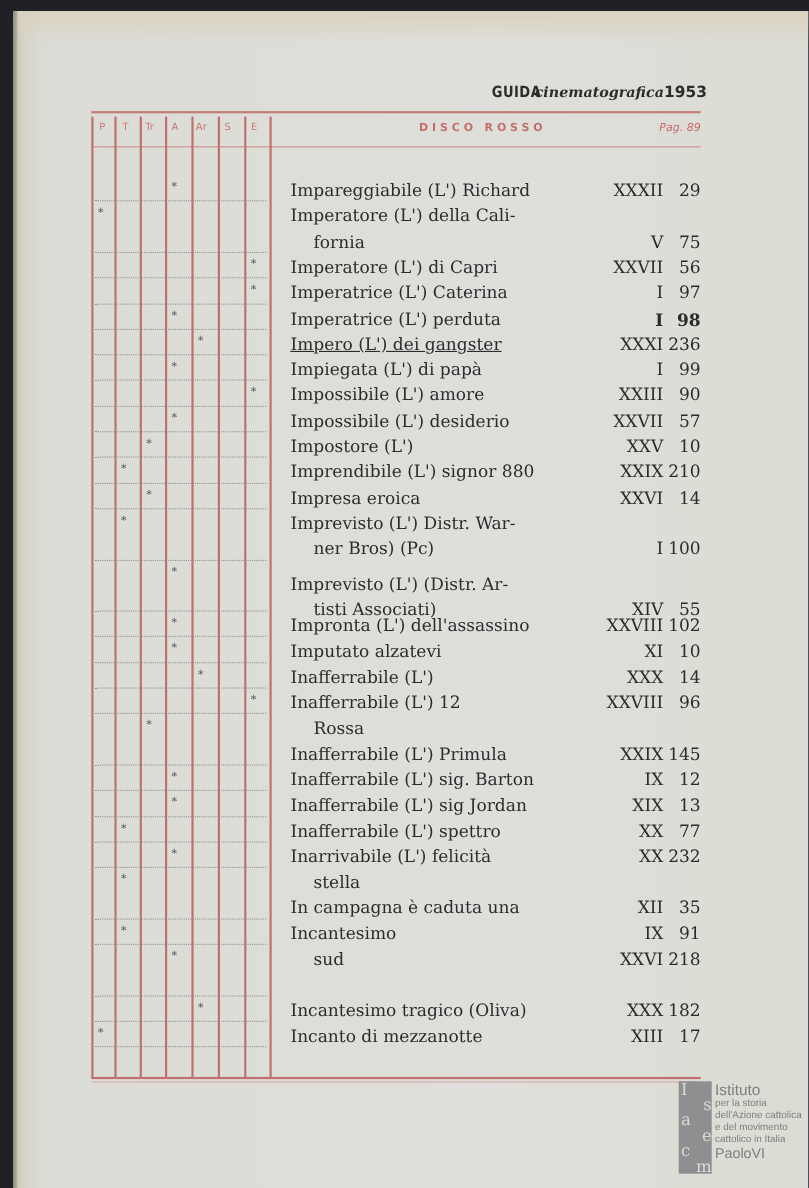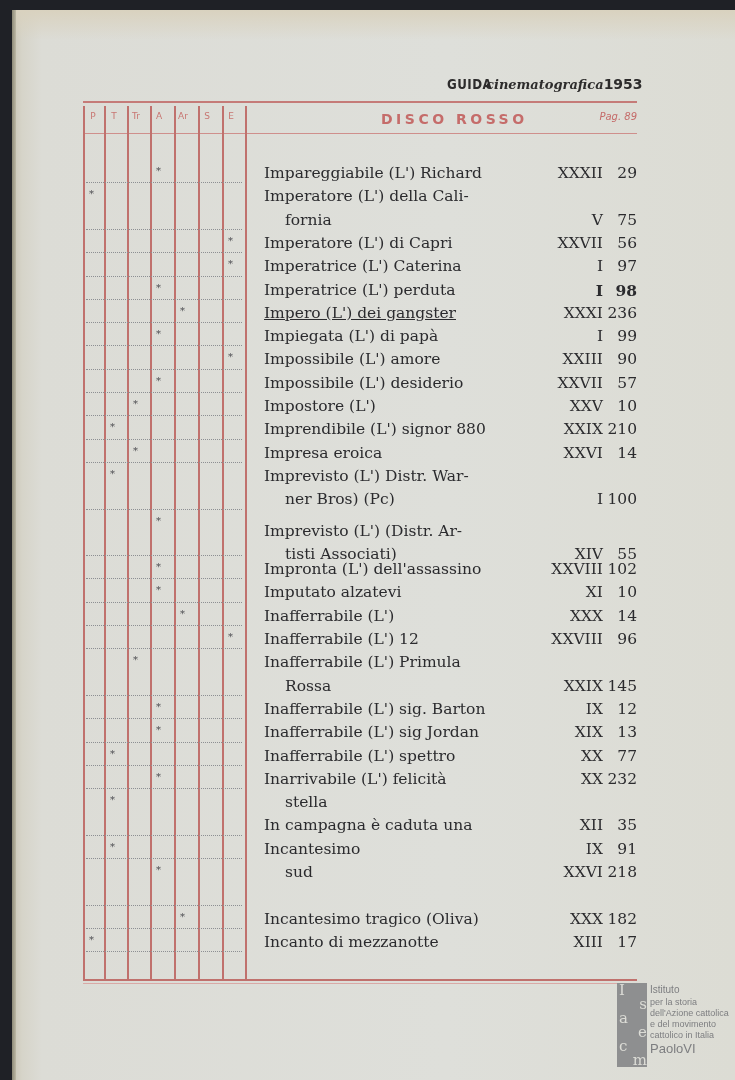--- a/index.html
+++ b/index.html
@@ -30,21 +30,21 @@
   .rh-cine { font-family: "DejaVu Serif", serif; font-style: italic; font-weight: bold; font-size: 13px; margin-left: -14px; }
   .rh-year { font-family: "DejaVu Sans", sans-serif; font-weight: bold; font-size: 14px; }
   .top-rule { position: absolute; left: 83px; top: 101px; width: 554px; height: 2px; background: #c57b78; }
   .header-row { position: absolute; left: 83px; top: 106px; width: 554px; height: 24px; }
   .col-head {
     position: absolute; top: 5px; font-family: "DejaVu Sans", sans-serif; font-size: 9px; color: #c87672;
     text-align: center; width: 20px;
   }
   .section-title {
     position: absolute; left: 298px; top: 5px; font-family: "DejaVu Sans", sans-serif; font-weight: bold;
-    font-size: 14px; letter-spacing: 3.5px; color: #c56c6a;
+    font-size: 10px; letter-spacing: 3.5px; color: #c56c6a;
   }
   .page-num {
     position: absolute; right: 0px; top: 5px; font-family: "DejaVu Sans", sans-serif; font-style: italic;
     font-size: 10px; color: #c56c6a;
   }
   .head-rule { position: absolute; left: 83px; top: 133px; width: 554px; height: 1px; background: #cf8f8c; }
   .vline { position: absolute; top: 106px; height: 874px; width: 1.5px; background: #c0716d; }
   .bottom-rule { position: absolute; left: 83px; top: 979px; width: 554px; height: 2px; background: #c0716d; }
   .bottom-rule2 { position: absolute; left: 83px; top: 983px; width: 554px; height: 1px; background: #d9a9a6; }
   .rows { position: absolute; left: 0; top: 0; }
@@ -53,21 +53,21 @@
   .entry { position: absolute; left: 264px; width: 373px; font-size: 15.5px; color: #2b2b2e; line-height: 22px; }
   .entry .t { display: block; white-space: nowrap; }
   .entry .cont { padding-left: 21px; }
   .entry .ref { position: absolute; right: 0; bottom: 0; white-space: nowrap; }
   .entry .vol { display: inline-block; }
   .entry .pg { display: inline-block; min-width: 34px; text-align: right; }
   .logo { position: absolute; left: 617px; top: 983px; width: 118px; height: 86px; }
   .logo-block { position: absolute; left: 0; top: 0; width: 30px; height: 84px; background: #8e8f90; }
   .logo-letters { position: absolute; left: 2px; top: 0px; width: 28px; color: #dcdcd6; font-family: "DejaVu Serif", serif; font-size: 15px; line-height: 14px; }
   .logo-text { position: absolute; left: 33px; top: 0px; font-family: "Liberation Sans", sans-serif; color: #7d7e80; }
-  .logo-text .big { font-size: 10px; line-height: 14px; }
+  .logo-text .big { font-size: 14px; line-height: 14px; }
   .logo-text .small { font-size: 9px; line-height: 11px; }
   .logo-text .pv { font-size: 13px; line-height: 15px; }
 </style>
 </head>
 <body>
 
 <div class="page">
   <div class="gutter"></div>
 </div>
 
@@ -211,22 +211,22 @@
     </div>
     <span class="star" style="top: 608.7px; left: 180px;">*</span>
     <div class="dots" style="top: 625px; left: 86px; width: 156px;"></div>
     <div class="entry" style="top: 628px;">
       <span class="t" style="height: 23.3px; line-height: 23.3px;">Inafferrabile (L') 12</span>
       <span class="ref" style="line-height: 23.3px;"><span class="vol">XXVIII</span><span class="pg">96</span></span>
     </div>
     <span class="star" style="top: 632px; left: 228px;">*</span>
     <div class="dots" style="top: 648.3px; left: 86px; width: 156px;"></div>
     <div class="entry" style="top: 651.3px;">
+      <span class="t cont" style="height: 23.3px; line-height: 23.3px;">Rossa</span>
       <span class="t" style="height: 23.3px; line-height: 23.3px;">Inafferrabile (L') Primula</span>
-      <span class="t cont" style="height: 23.3px; line-height: 23.3px;">Rossa</span>
       <span class="ref" style="line-height: 23.3px;"><span class="vol">XXIX</span><span class="pg">145</span></span>
     </div>
     <span class="star" style="top: 655.3px; left: 133px;">*</span>
     <div class="dots" style="top: 694.9px; left: 86px; width: 156px;"></div>
     <div class="entry" style="top: 697.9px;">
       <span class="t" style="height: 23.3px; line-height: 23.3px;">Inafferrabile (L') sig. Barton</span>
       <span class="ref" style="line-height: 23.3px;"><span class="vol">IX</span><span class="pg">12</span></span>
     </div>
     <span class="star" style="top: 701.9px; left: 156px;">*</span>
     <div class="dots" style="top: 718.2px; left: 86px; width: 156px;"></div>

